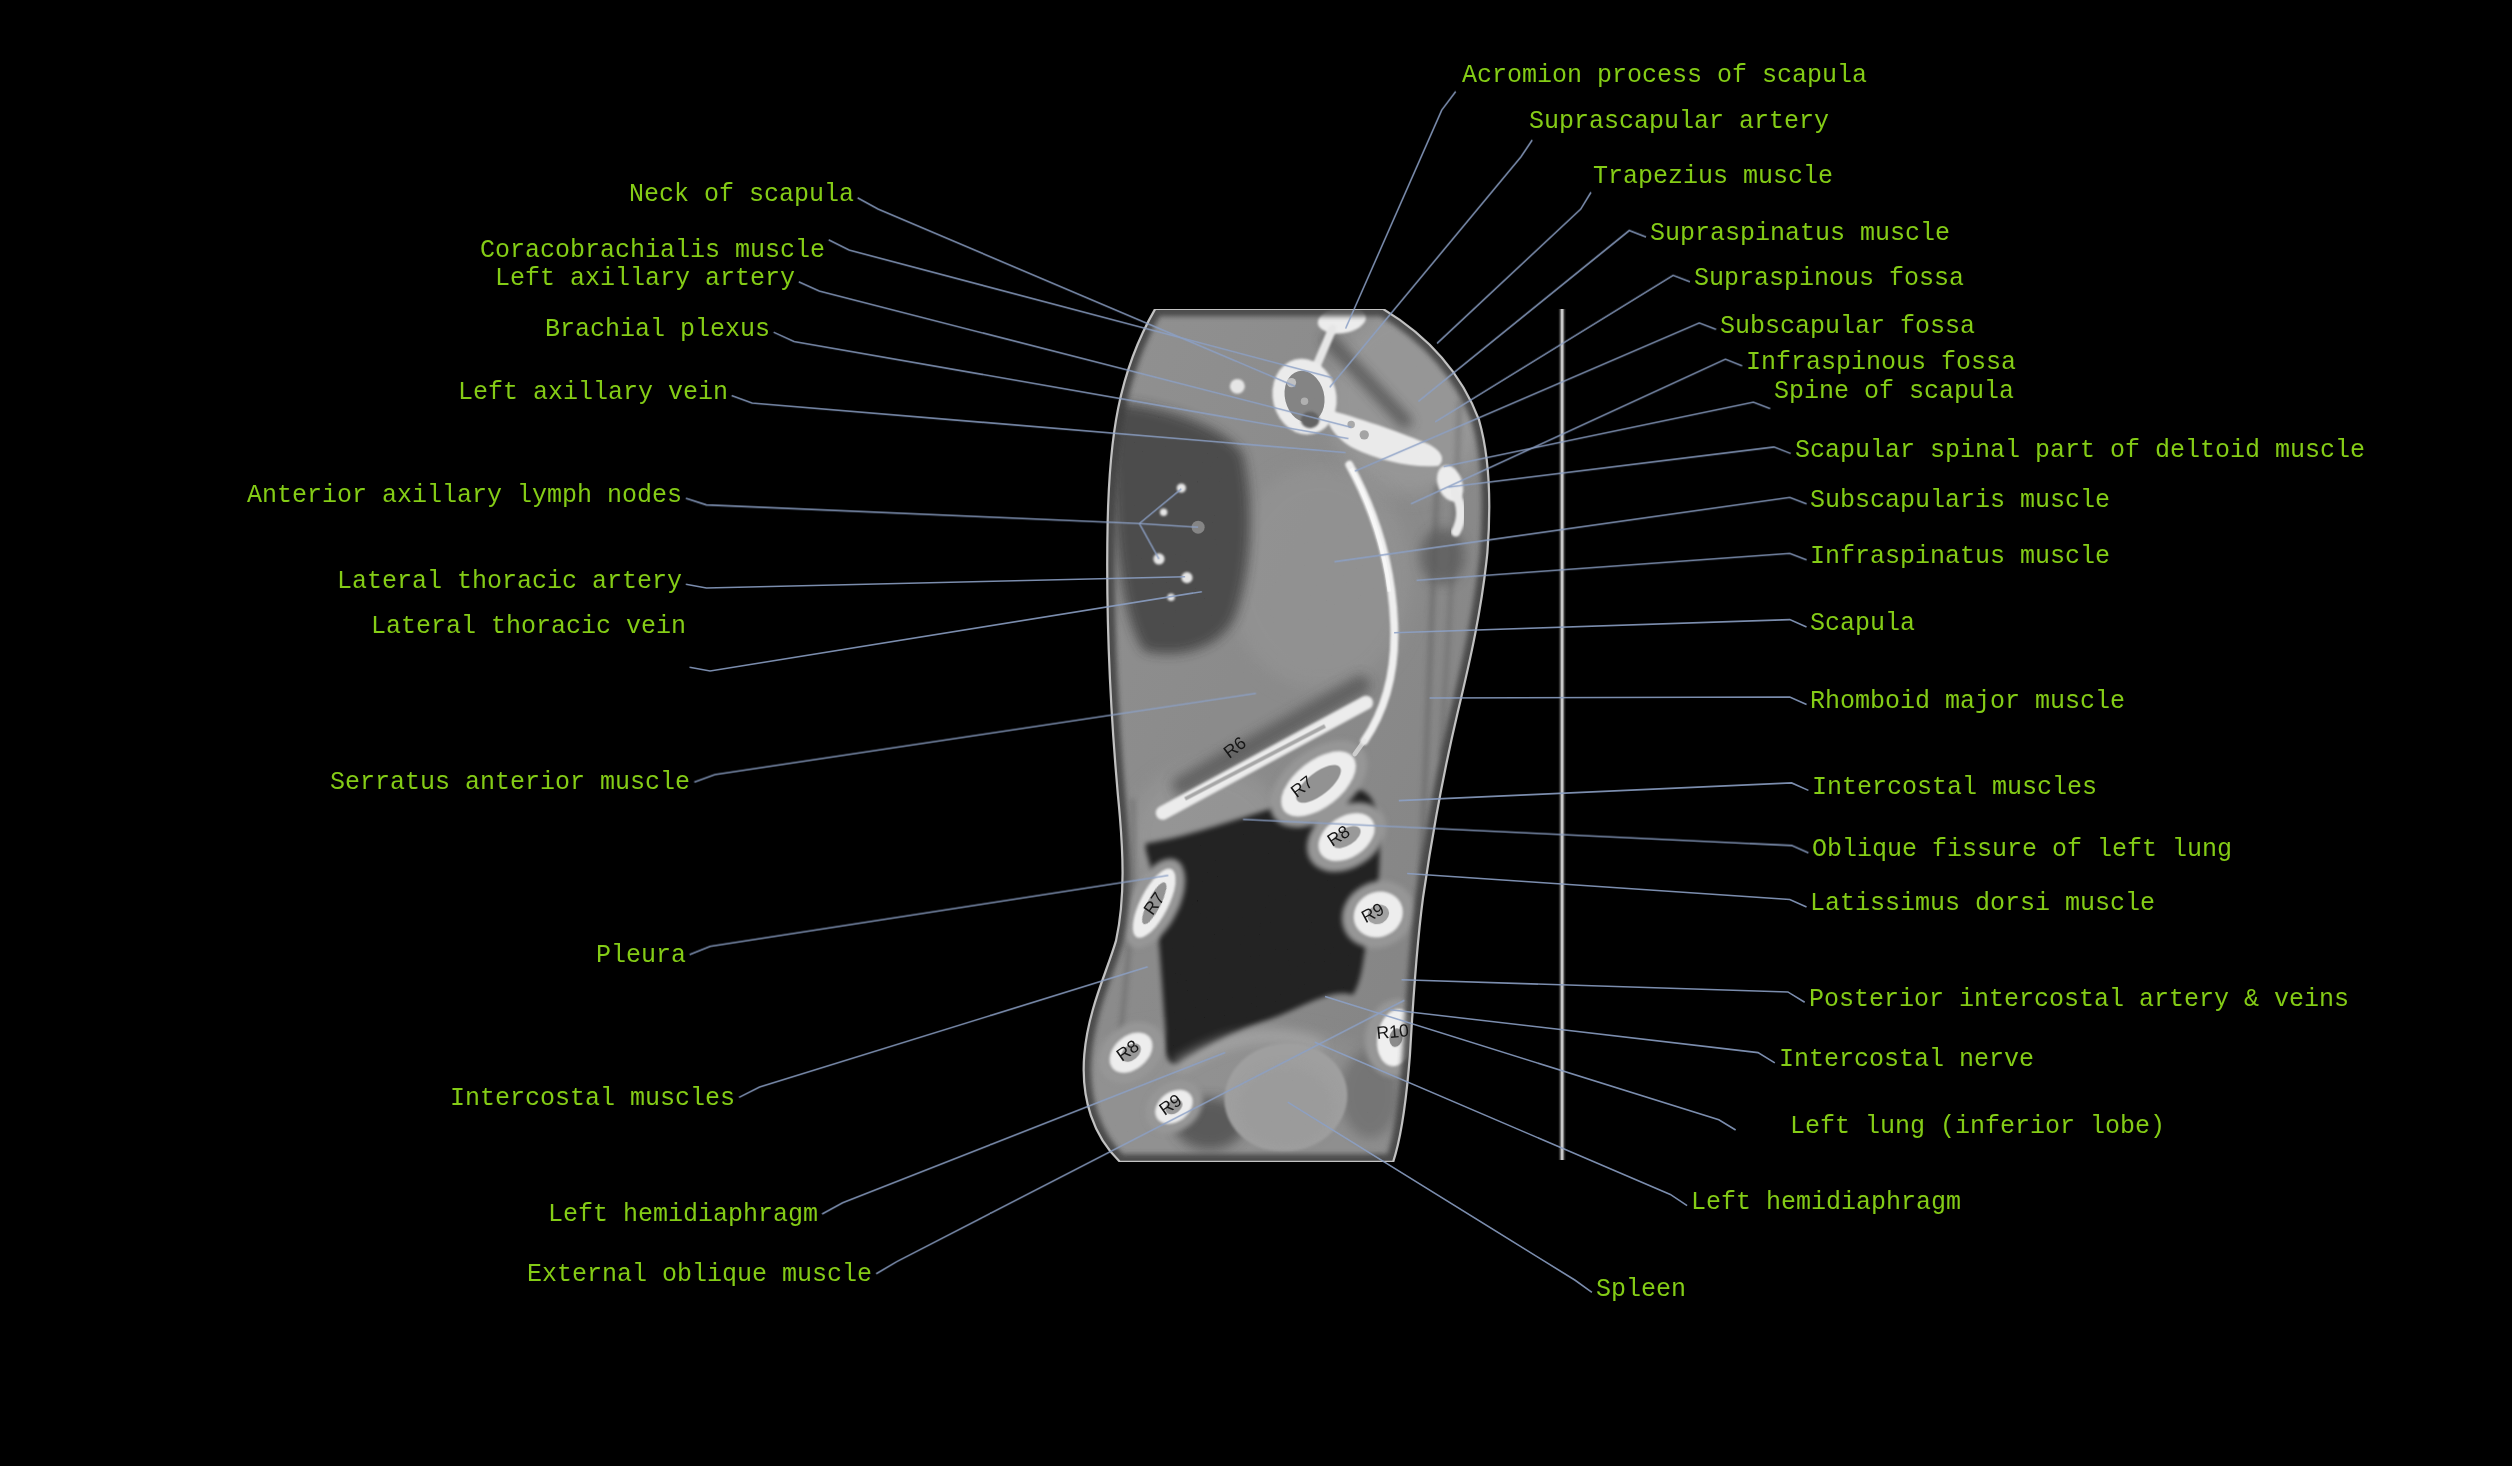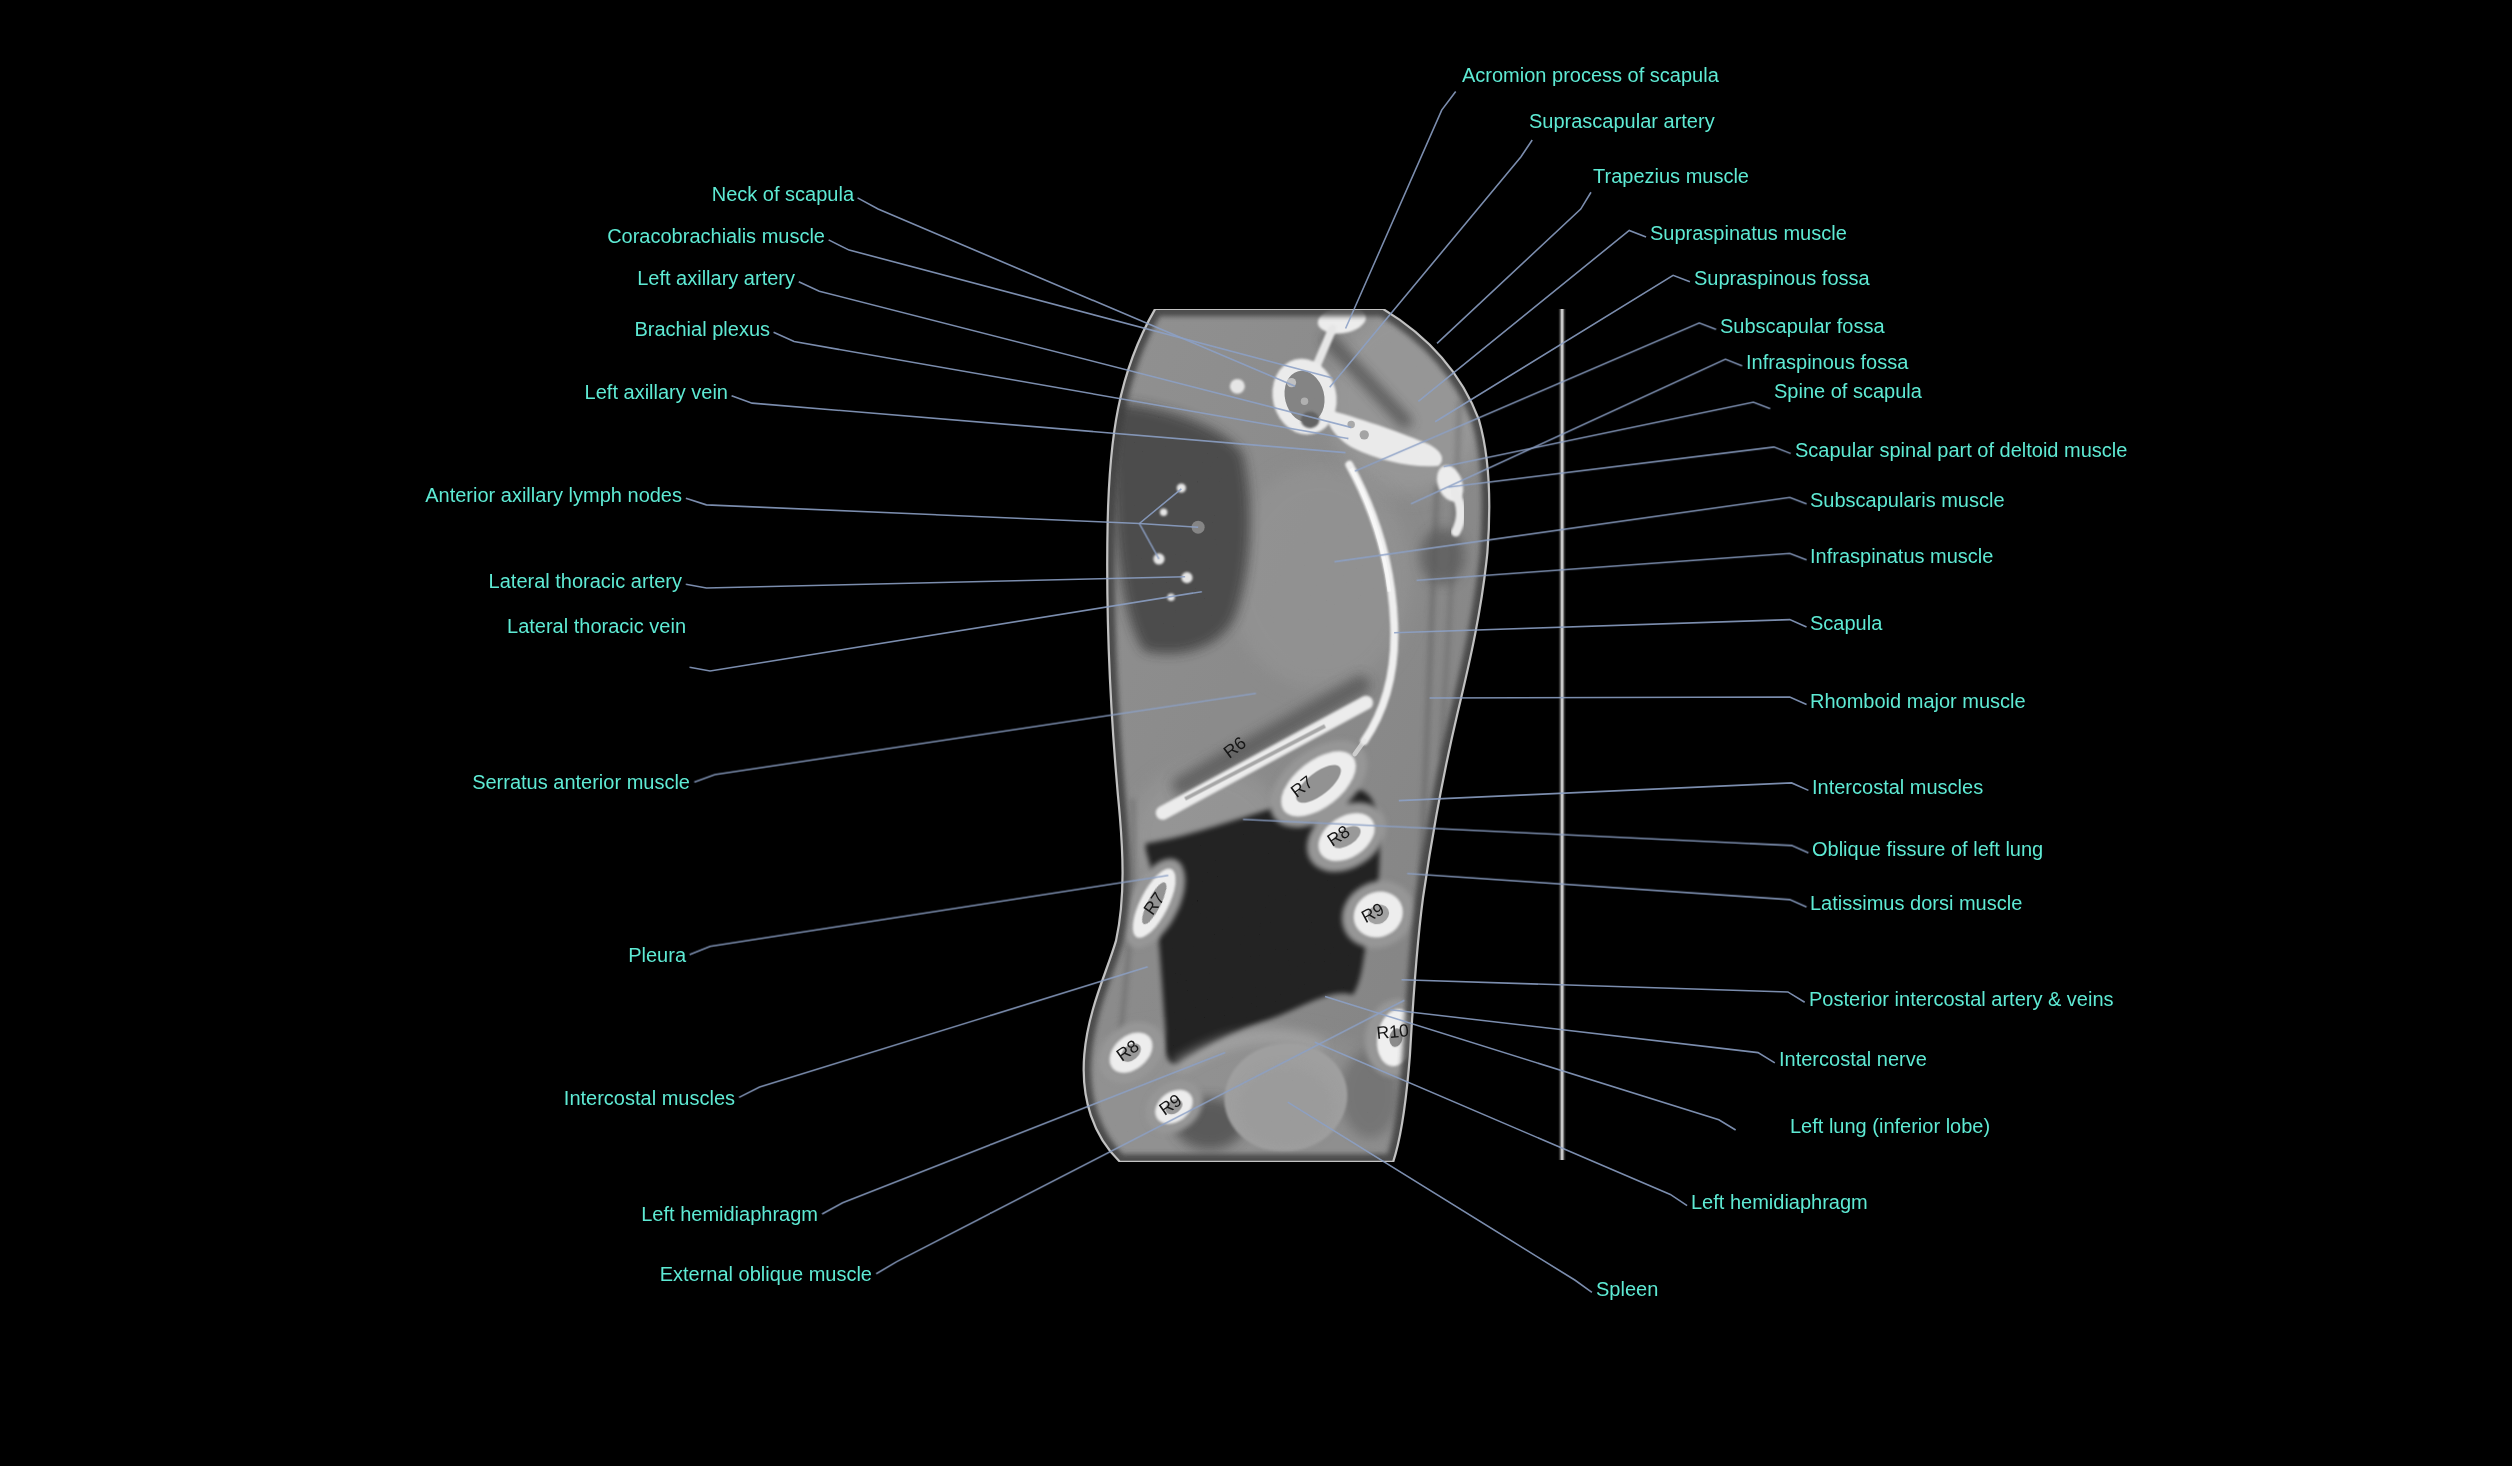--- a/index.html
+++ b/index.html
@@ -1,20 +1,20 @@
 <!DOCTYPE html>
 <html style="font-size:15px"><head>
 <meta charset="utf-8">
 <style>
   html,body{margin:0;padding:0;background:#000;}
   .stage{position:relative;width:2512px;height:1466px;background:#000;overflow:hidden;
          font-family:"Liberation Sans",sans-serif;}
   .scene{position:absolute;left:0;top:0;}
-  .lbl{position:absolute;color:#5eead4;font-size:20px;line-height:31px;white-space:nowrap;
-       font-family:Liberation Sans, sans-serif;}
+  .lbl{position:absolute;color:#84cc16;font-size:25px;line-height:31px;white-space:nowrap;
+       font-family:Liberation Mono, monospace;}
   .lbl.l{text-align:right;}
   .lbl.r{text-align:left;}
   .riblbl{fill:#161616;font-size:19px;font-family:"Liberation Sans",sans-serif;}
   .leader{stroke:#8ca1c6;stroke-width:1.7;fill:none;opacity:.88;}
 </style>
 </head>
 <body>
 
 <div class="stage">
 
@@ -229,21 +229,21 @@
     <polyline class="leader" points="1808,1292 1790,1280 1409,1117"></polyline>
     <polyline class="leader" points="1706,1385 1688,1372 1380,1181"></polyline>
   </g>
 </svg>
 
 <div class="lbl r" style="left:1462px;top:60px">Acromion process of scapula</div>
 <div class="lbl r" style="left:1529px;top:106px">Suprascapular artery</div>
 <div class="lbl r" style="left:1593px;top:161px">Trapezius muscle</div>
 
 <div class="lbl l" style="right:1658px;top:179px">Neck of scapula</div>
-<div class="lbl l" style="right:1687px;top:221px">Coracobrachialis muscle</div>
+<div class="lbl l" style="right:1687px;top:235px">Coracobrachialis muscle</div>
 <div class="lbl l" style="right:1717px;top:263px">Left axillary artery</div>
 <div class="lbl l" style="right:1742px;top:314px">Brachial plexus</div>
 <div class="lbl l" style="right:1784px;top:377px">Left axillary vein</div>
 <div class="lbl l" style="right:1830px;top:480px">Anterior axillary lymph nodes</div>
 <div class="lbl l" style="right:1830px;top:566px">Lateral thoracic artery</div>
 <div class="lbl l" style="right:1826px;top:611px">Lateral thoracic vein</div>
 <div class="lbl l" style="right:1822px;top:767px">Serratus anterior muscle</div>
 <div class="lbl l" style="right:1826px;top:940px">Pleura</div>
 <div class="lbl l" style="right:1777px;top:1083px">Intercostal muscles</div>
 <div class="lbl l" style="right:1694px;top:1199px">Left hemidiaphragm</div>

